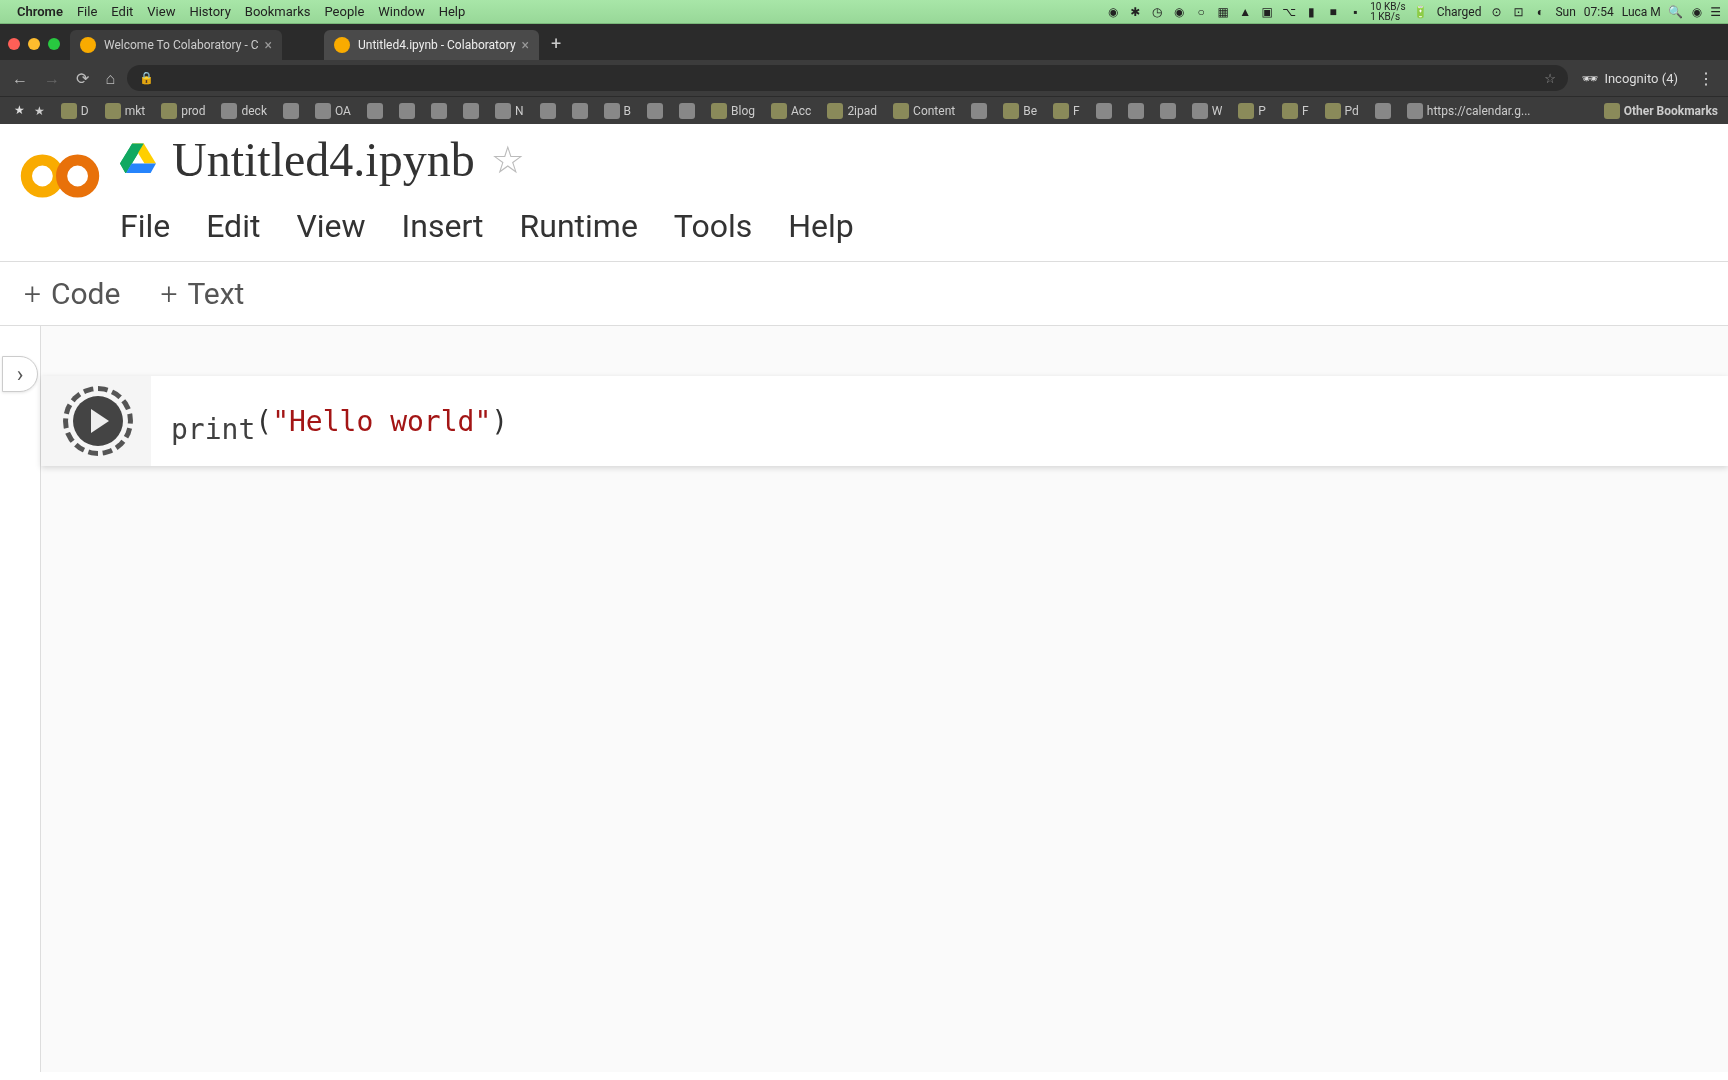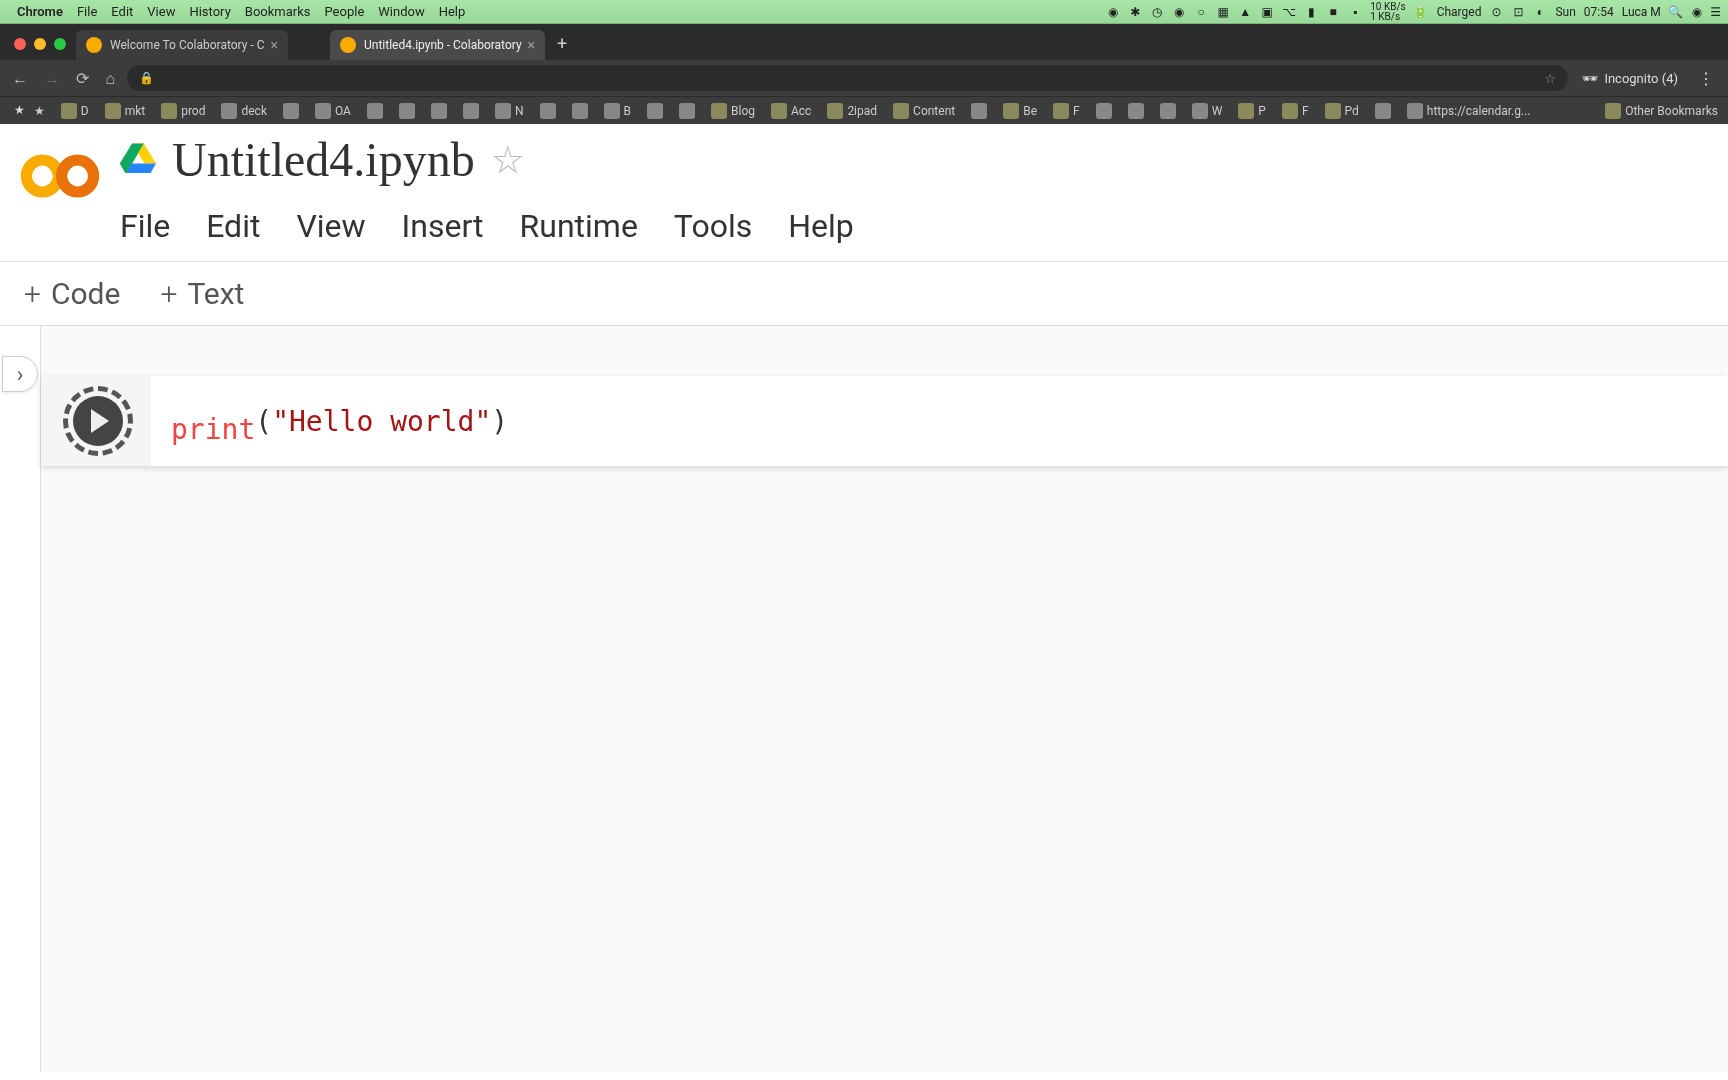--- a/index.html
+++ b/index.html
@@ -8,21 +8,21 @@
 
 .mac-menubar { height: 24px; background: linear-gradient(#a8e6a8, #98d898); display: flex; align-items: center; padding: 0 7px; font-size: 13px; color: #222; border-bottom: 1px solid #7ab87a; }
 .mac-menubar .apple { font-size: 14px; margin-right: 10px; }
 .mac-menubar .app-name { font-weight: 600; margin-right: 14px; }
 .mac-menubar .menu-item { margin-right: 14px; }
 .mac-menubar .spacer { flex: 1; }
 .mac-menubar .tray { display: flex; align-items: center; gap: 8px; font-size: 12px; }
 .mac-menubar .tray .icon { width: 14px; height: 14px; display: inline-flex; align-items: center; justify-content: center; }
 
 
-.chrome-tabbar { height: 36px; background: #2b2b2b; display: flex; align-items: flex-end; padding-left: 8px; }
+.chrome-tabbar { height: 36px; background: #2b2b2b; display: flex; align-items: flex-end; padding-left: 2px; }
 .traffic-lights { display: flex; gap: 8px; align-items: center; padding: 0 10px 10px 6px; }
 .traffic-lights .dot { width: 12px; height: 12px; border-radius: 50%; }
 .dot.red { background: #ff5f57; } .dot.yellow { background: #febc2e; } .dot.green { background: #28c840; }
 .tab { height: 30px; background: #3c3c3c; color: #ccc; display: flex; align-items: center; padding: 0 10px; font-size: 12px; border-radius: 6px 6px 0 0; margin-right: 2px; min-width: 180px; max-width: 220px; position: relative; }
 .tab.active { background: #4a4a4a; color: #eee; margin-left: 40px; }
 .tab .favicon { width: 16px; height: 16px; border-radius: 50%; background: #f9ab00; margin-right: 8px; flex-shrink: 0; }
 .tab .tab-title { flex: 1; white-space: nowrap; overflow: hidden; text-overflow: ellipsis; }
 .tab .tab-close { margin-left: 6px; font-size: 14px; color: #999; }
 .new-tab { color: #ccc; font-size: 18px; padding: 0 10px 6px; cursor: pointer; }
 
@@ -35,21 +35,21 @@
 .addr-field .star { margin-left: auto; color: #999; }
 .incognito { color: #ddd; font-size: 13px; padding: 0 6px; display: flex; align-items: center; gap: 6px; }
 .chrome-menu { color: #ddd; font-size: 16px; padding: 0 6px; }
 
 
 .bookmarks-bar { height: 28px; background: #3c3c3c; border-top: 1px solid #2b2b2b; display: flex; align-items: center; padding: 0 10px; gap: 8px; font-size: 12px; color: #ccc; overflow: hidden; }
 .bookmarks-bar .bm { display: flex; align-items: center; gap: 4px; padding: 2px 4px; white-space: nowrap; }
 .bookmarks-bar .bm .bm-icon { width: 16px; height: 16px; background: #888; border-radius: 3px; flex-shrink: 0; }
 .bookmarks-bar .bm.folder .bm-icon { background: #8a8a5a; }
 .bookmarks-bar .spacer { flex: 1; }
-.bookmarks-bar .other { display: flex; align-items: center; gap: 4px; }
+.bookmarks-bar .other { display: flex; align-items: center; gap: 4px; font-weight: bold; }
 
 
 .colab-header { display: flex; align-items: flex-start; padding: 8px 20px 0 20px; }
 .colab-logo { width: 80px; height: 80px; margin-right: 20px; margin-top: 4px; }
 .colab-logo svg { width: 100%; height: 100%; }
 .colab-title-row { display: flex; align-items: center; gap: 16px; font-family: Liberation Serif, serif; }
 .drive-icon { width: 36px; height: 36px; }
 .notebook-title { font-size: 48px; font-weight: 400; color: #333; }
 .star-btn { font-size: 38px; color: #bbb; cursor: pointer; }
 .colab-menubar { display: flex; gap: 36px; font-size: 32px; color: #333; margin-top: 20px; padding-bottom: 16px; }
@@ -70,21 +70,21 @@
 .text-cell ul { list-style: disc; padding-left: 30px; }
 .text-cell li { margin: 10px 0; }
 
 .code-cell { margin-top: 30px; background: #f5f5f5; box-shadow: 0 2px 6px rgba(0,0,0,0.15); display: flex; align-items: center; min-height: 90px; border-left: 4px solid transparent; }
 .run-btn { width: 70px; height: 70px; margin: 0 18px; position: relative; cursor: pointer; }
 .run-btn .ring { width: 70px; height: 70px; border-radius: 50%; border: 5px dashed #555; position: absolute; animation: spin 2s linear infinite; }
 .run-btn .inner { position: absolute; inset: 10px; background: #444; border-radius: 50%; display: flex; align-items: center; justify-content: center; }
 .run-btn .tri { width: 0; height: 0; border-left: 18px solid #eee; border-top: 12px solid transparent; border-bottom: 12px solid transparent; margin-left: 4px; }
 @keyframes spin { from { transform: rotate(0); } to { transform: rotate(360deg); } }
 .code-editor { flex: 1; background: #fff; height: 90px; display: flex; align-items: center; padding: 0 20px; font-family: "Menlo", "Monaco", monospace; font-size: 28px; }
-.code-editor .kw { color: #ef4444; margin-top: 16px; }
+.code-editor .kw { color: #404040; margin-top: 16px; }
 .code-editor .pn { color: #333; }
 .code-editor .str { color: #a31515; }
 
 </style>
 </head>
 <body>
 
 <div class="mac-menubar">
   <span class="apple"></span>
   <span class="app-name">Chrome</span>

